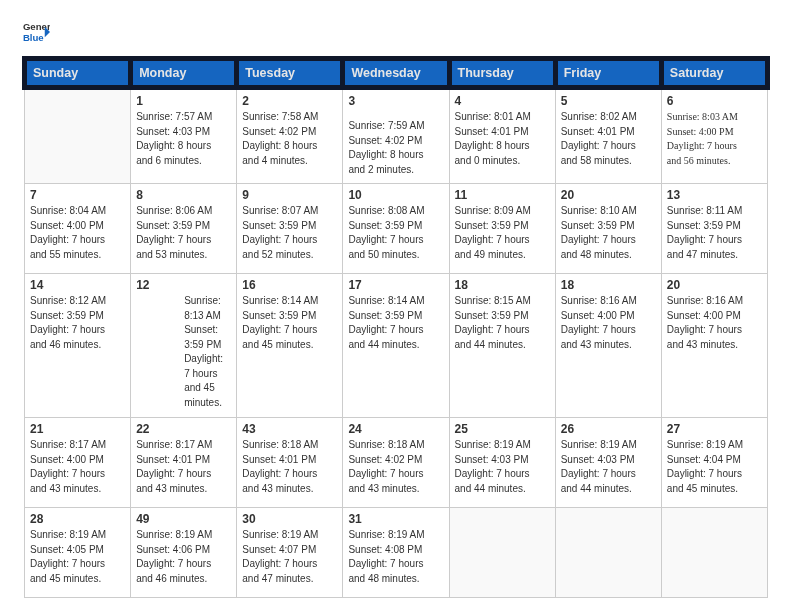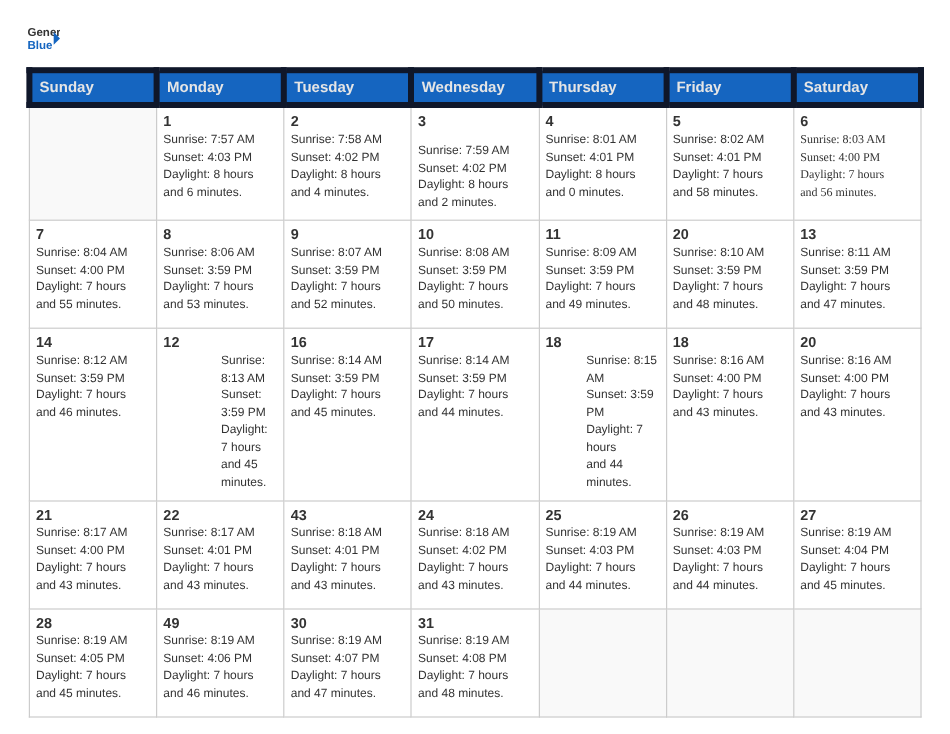--- a/index.html
+++ b/index.html
@@ -236,21 +236,21 @@
           </td>
           <td>
             <span class="day-num">17</span>
             <div class="day-info" style="white-space: pre-line;">Sunrise: 8:14 AM
 Sunset: 3:59 PM
 Daylight: 7 hours
 and 44 minutes.</div>
           </td>
           <td>
             <span class="day-num">18</span>
-            <div class="day-info" style="white-space: pre-line; margin-left: 34px;">Sunrise: 8:15 AM
+            <div class="day-info" style="white-space: pre-line;">Sunrise: 8:15 AM
 Sunset: 3:59 PM
 Daylight: 7 hours
 and 44 minutes.</div>
           </td>
           <td>
             <span class="day-num">18</span>
             <div class="day-info" style="white-space: pre-line;">Sunrise: 8:16 AM
 Sunset: 4:00 PM
 Daylight: 7 hours
 and 43 minutes.</div>

